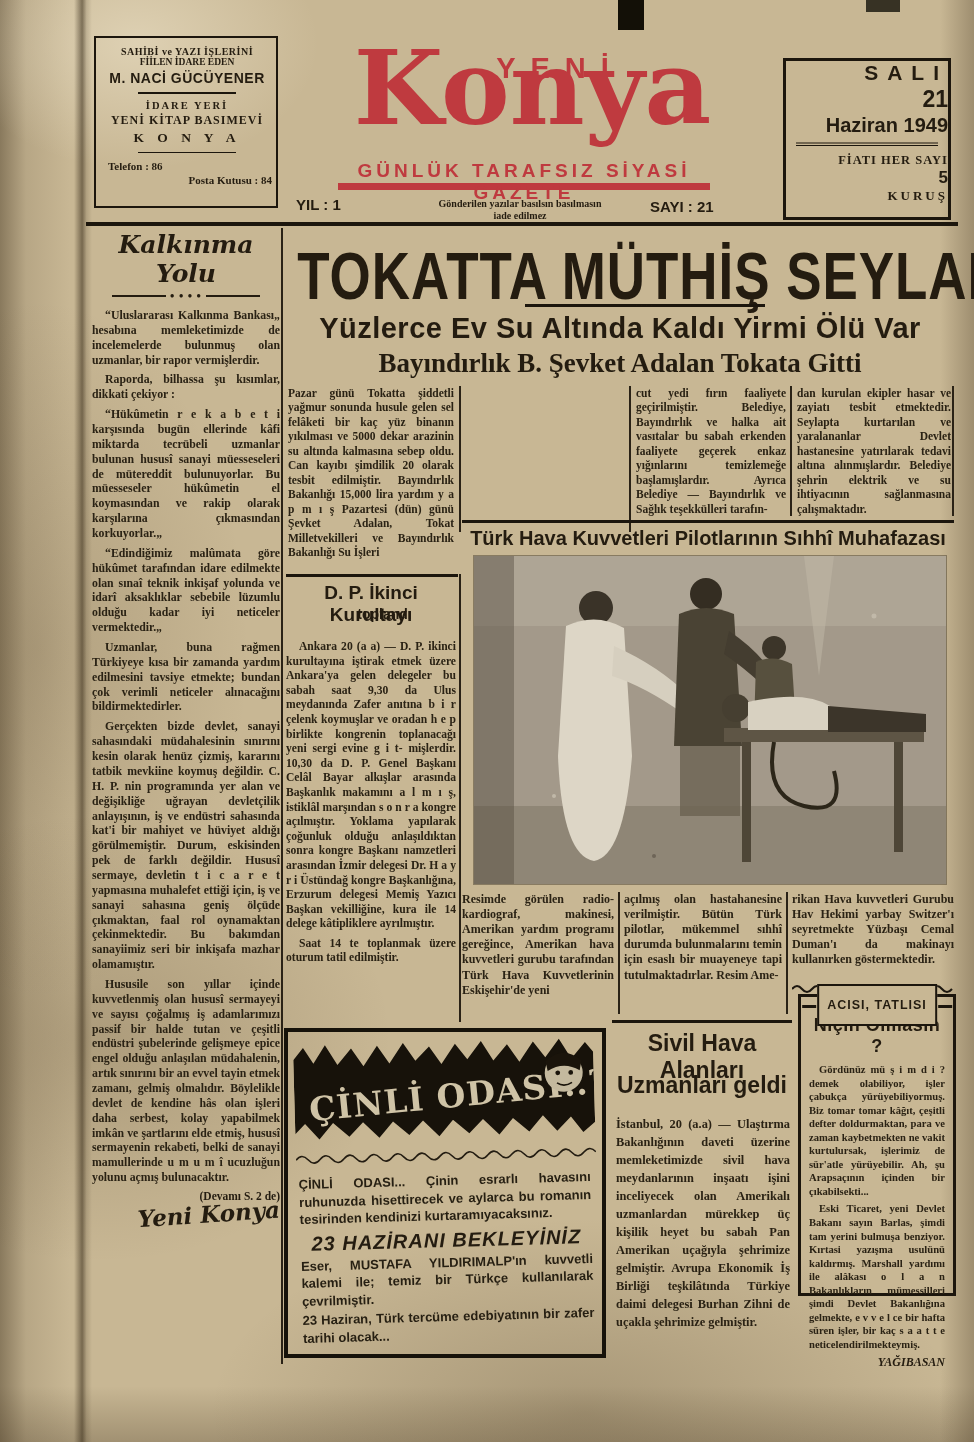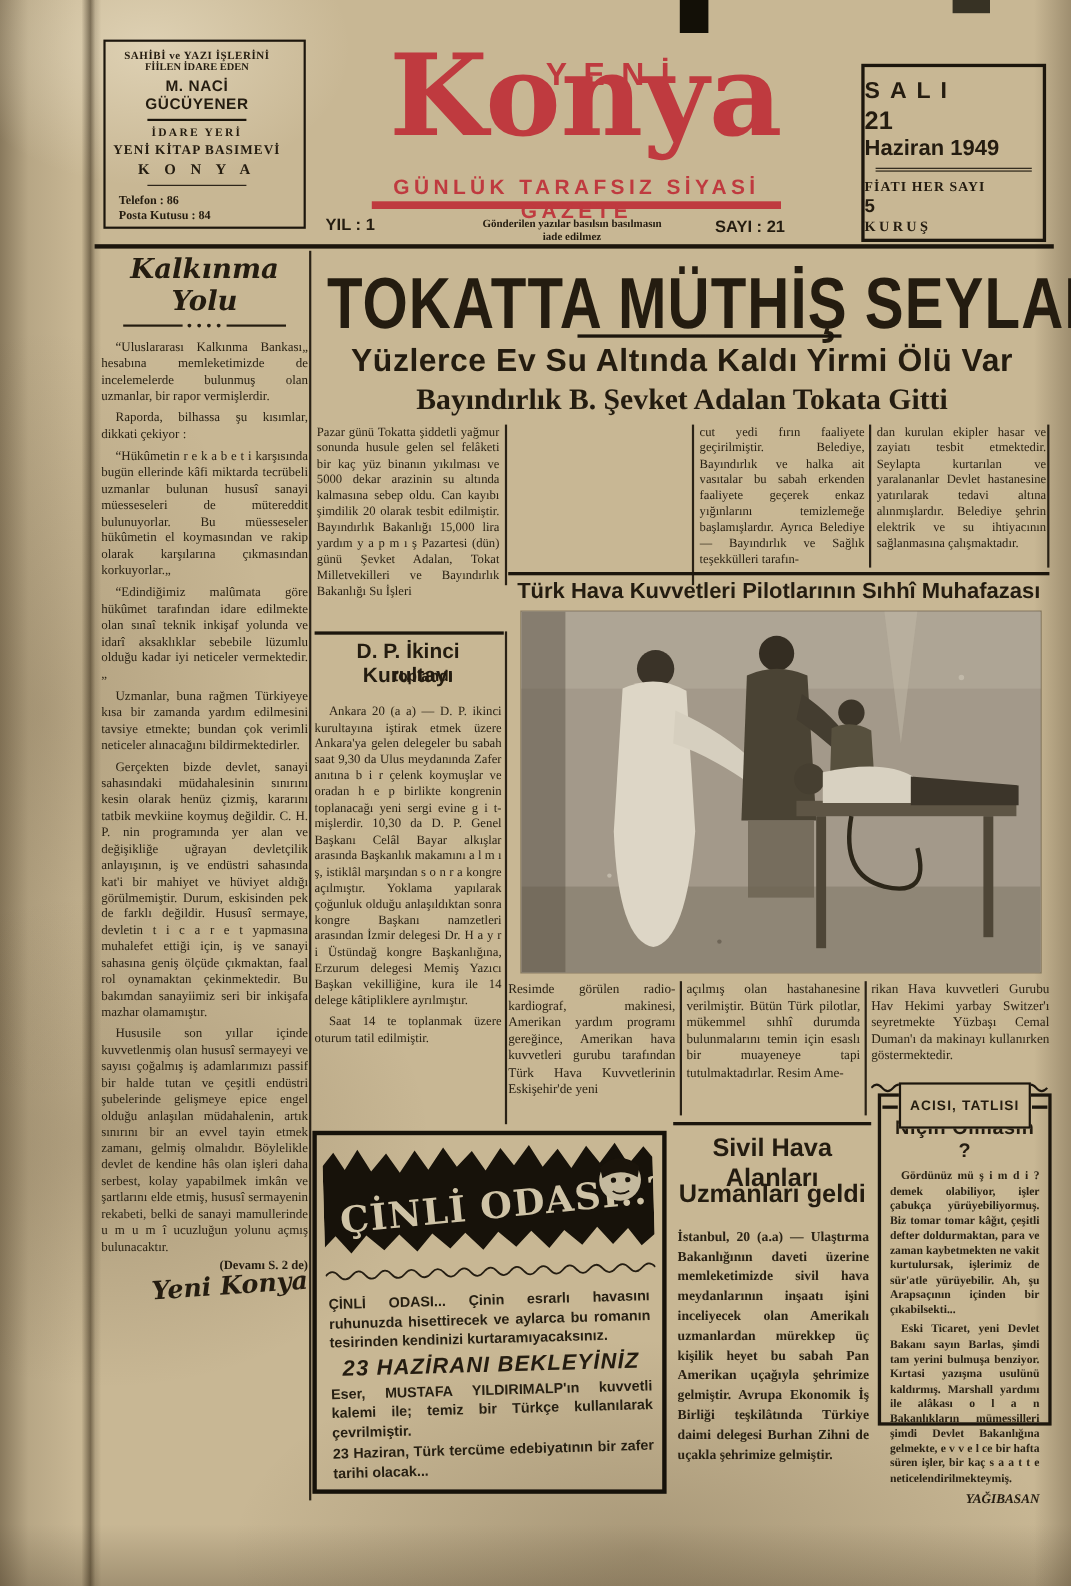--- a/index.html
+++ b/index.html
@@ -18,44 +18,44 @@
       #c8b794;
   }
   .abs{position:absolute;}
   .ink{color:#241c10;}
   .red{color:#bf3a3f;}
   .b{font-weight:bold;}
   .ctr{text-align:center;}
   .sans{font-family:"Liberation Sans",sans-serif;}
   .serif{font-family:"Liberation Serif",serif;}
   .jt{text-align:justify;}
-  .body-col{font-size:11.5px;line-height:1.26;font-weight:normal;overflow:hidden;color:#2a2214;}
+  .body-col{font-size:11.5px;line-height:1.26;font-weight:bold;overflow:hidden;color:#2a2214;}
   .body-col p{margin:0 0 5px 0;text-indent:13px;}
   .hr{background:#1c160d;}
   .vr{background:#2a2216;}
   .crease{background:linear-gradient(90deg, transparent, rgba(50,38,20,.55) 45%, rgba(50,38,20,.15) 70%, transparent);}
   .scanmark{background:#131007;}
   
-  #pubbox{border:2.5px solid #1c160d;box-sizing:border-box;padding:8px 20px 4px 6px;text-align:center;}
+  #pubbox{border:2.5px solid #1c160d;box-sizing:border-box;padding:8px 4px 4px 6px;text-align:center;}
   #pubbox .l1{font-size:10px;letter-spacing:.5px;}
   #pubbox .l2{font-size:9.5px;}
   #pubbox .nm{font-size:14px;margin-top:3px;letter-spacing:.5px;}
   #pubbox .div{height:1.5px;background:#1c160d;width:58%;margin:6px auto;}
   #pubbox .l3{font-size:10.5px;letter-spacing:2px;}
   #pubbox .l4{font-size:12px;letter-spacing:1px;margin-top:2px;}
   #pubbox .city{font-size:13.5px;letter-spacing:5px;margin-top:2px;}
   #pubbox .tel{font-size:11px;text-align:left;margin:7px 0 0 6px;}
-  #pubbox .pk{font-size:11px;text-align:left;margin:2px 0 0 6px;}
+  #pubbox .pk{font-size:11px;text-align:right;margin:2px 0 0 6px;}
   
   #yeni{font-size:29px;letter-spacing:15px;text-align:center;}
   #konya{font-family:"DejaVu Serif",serif;font-size:103px;line-height:1.05;text-align:center;font-weight:bold;letter-spacing:0px;z-index:3;}
   #tagline{font-size:19px;letter-spacing:4px;text-align:center;z-index:2;}
   #tagbar{background:#bf3a3f;z-index:1;}
   
-  #datebox{border:3px solid #1c160d;box-sizing:border-box;text-align:left;padding-top:10px;}
+  #datebox{border:3px solid #1c160d;box-sizing:border-box;text-align:right;}
   #datebox .day{font-size:21px;letter-spacing:9px;}
   #datebox .num{font-size:23px;margin-top:1px;}
   #datebox .my{font-size:20px;margin-top:1px;}
   #datebox .div{height:1px;background:#1c160d;width:88%;margin:8px auto 7px auto;box-shadow:0 -2.5px 0 #1c160d;}
   #datebox .p1{font-size:12.5px;letter-spacing:1px;}
   #datebox .p2{font-size:17px;}
   #datebox .p3{font-size:13px;letter-spacing:3px;}
   
   #kalk-title{font-size:25px;font-style:italic;font-family:"DejaVu Serif",serif;text-align:center;}
   .dotdiv{display:flex;align-items:center;gap:4px;}

